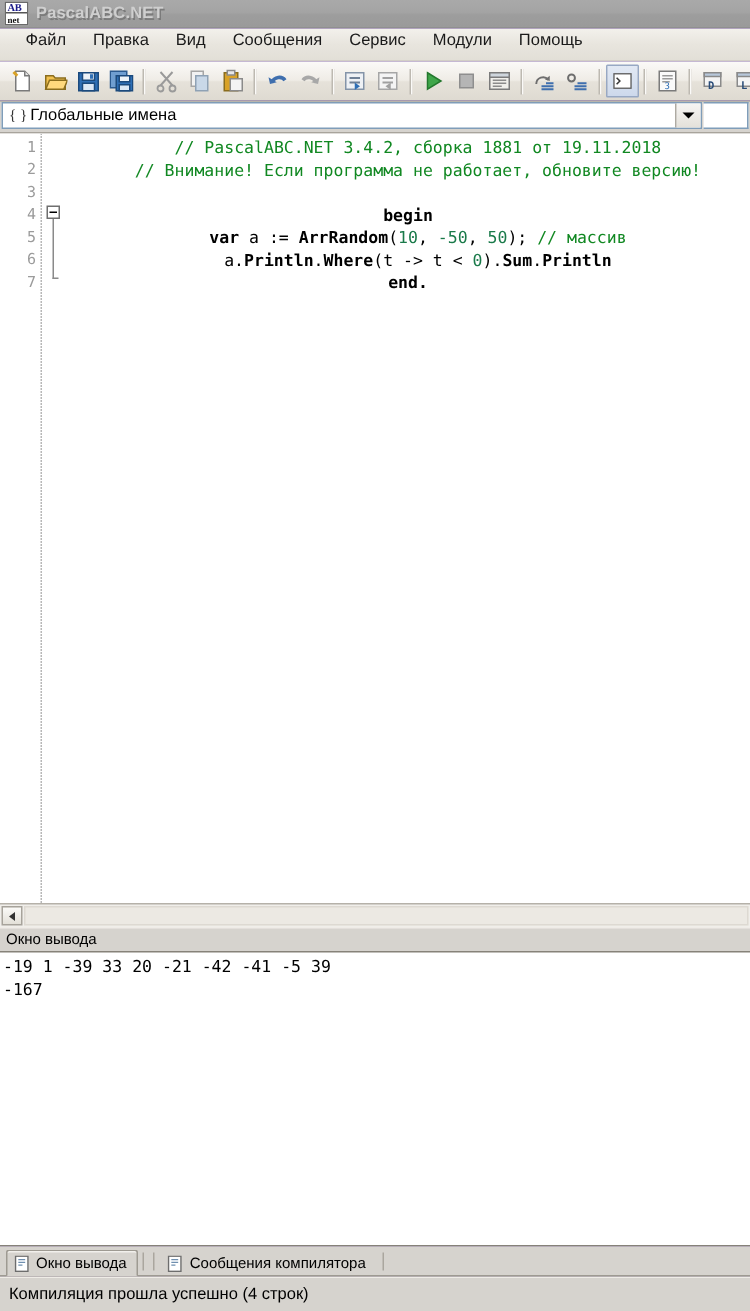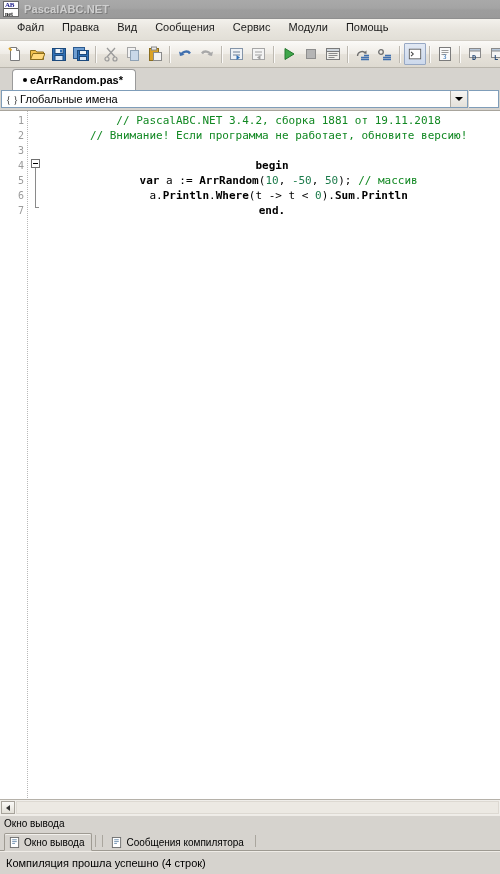--- a/index.html
+++ b/index.html
@@ -586,26 +586,20 @@
     <div class="tb-btn">
       <svg width="16" height="16" viewBox="0 0 16 16">
           <rect x="2.5" y="2.5" width="11" height="9" fill="#f4f4f4" stroke="#8a8a8a"></rect>
           <rect x="2.5" y="2.5" width="11" height="2.5" fill="#b7c7da" stroke="#8a8a8a"></rect>
           <text x="5" y="13.5" font-size="7" font-weight="bold" fill="#2a4c78" font-family="monospace">L</text>
         </svg>
     </div>
 
   </div>
 
-  <div class="tabstrip">
-    <div class="doc-tab">
-      <span class="dot"></span>
-      <span>eArrRandom.pas*</span>
-    </div>
-  </div>
 
   <div class="comborow">
     <div class="combo">
       <span class="braces">{ }</span>
       <span class="combo-label">Глобальные имена</span>
       <span class="combo-arrow">
           <i></i>
         </span>
     </div>
     <div class="combo-extra"></div>
@@ -632,20 +626,22 @@
       <div class="hs-btn">
           <i></i>
         </div>
       <div class="hs-track"></div>
     </div>
   </div>
 
   <div class="out-header">
     <span>Окно вывода</span>
   </div>
+  <div class="out-body">-19 1 -39 33 20 -21 -42 -41 -5 39
+-167</div>
 
   <div class="bottom-tabs">
     <div class="btab active">
       <span class="ico">
         <svg width="11" height="11" viewBox="0 0 12 12">
             <rect x="1.5" y="0.5" width="9" height="11" fill="#fff" stroke="#6d6d6d"></rect>
             <path d="M3.5 3h5M3.5 5h5M3.5 7h3" stroke="#6f8faf"></path>
           </svg>
       </span>
       <span>Окно вывода</span>

